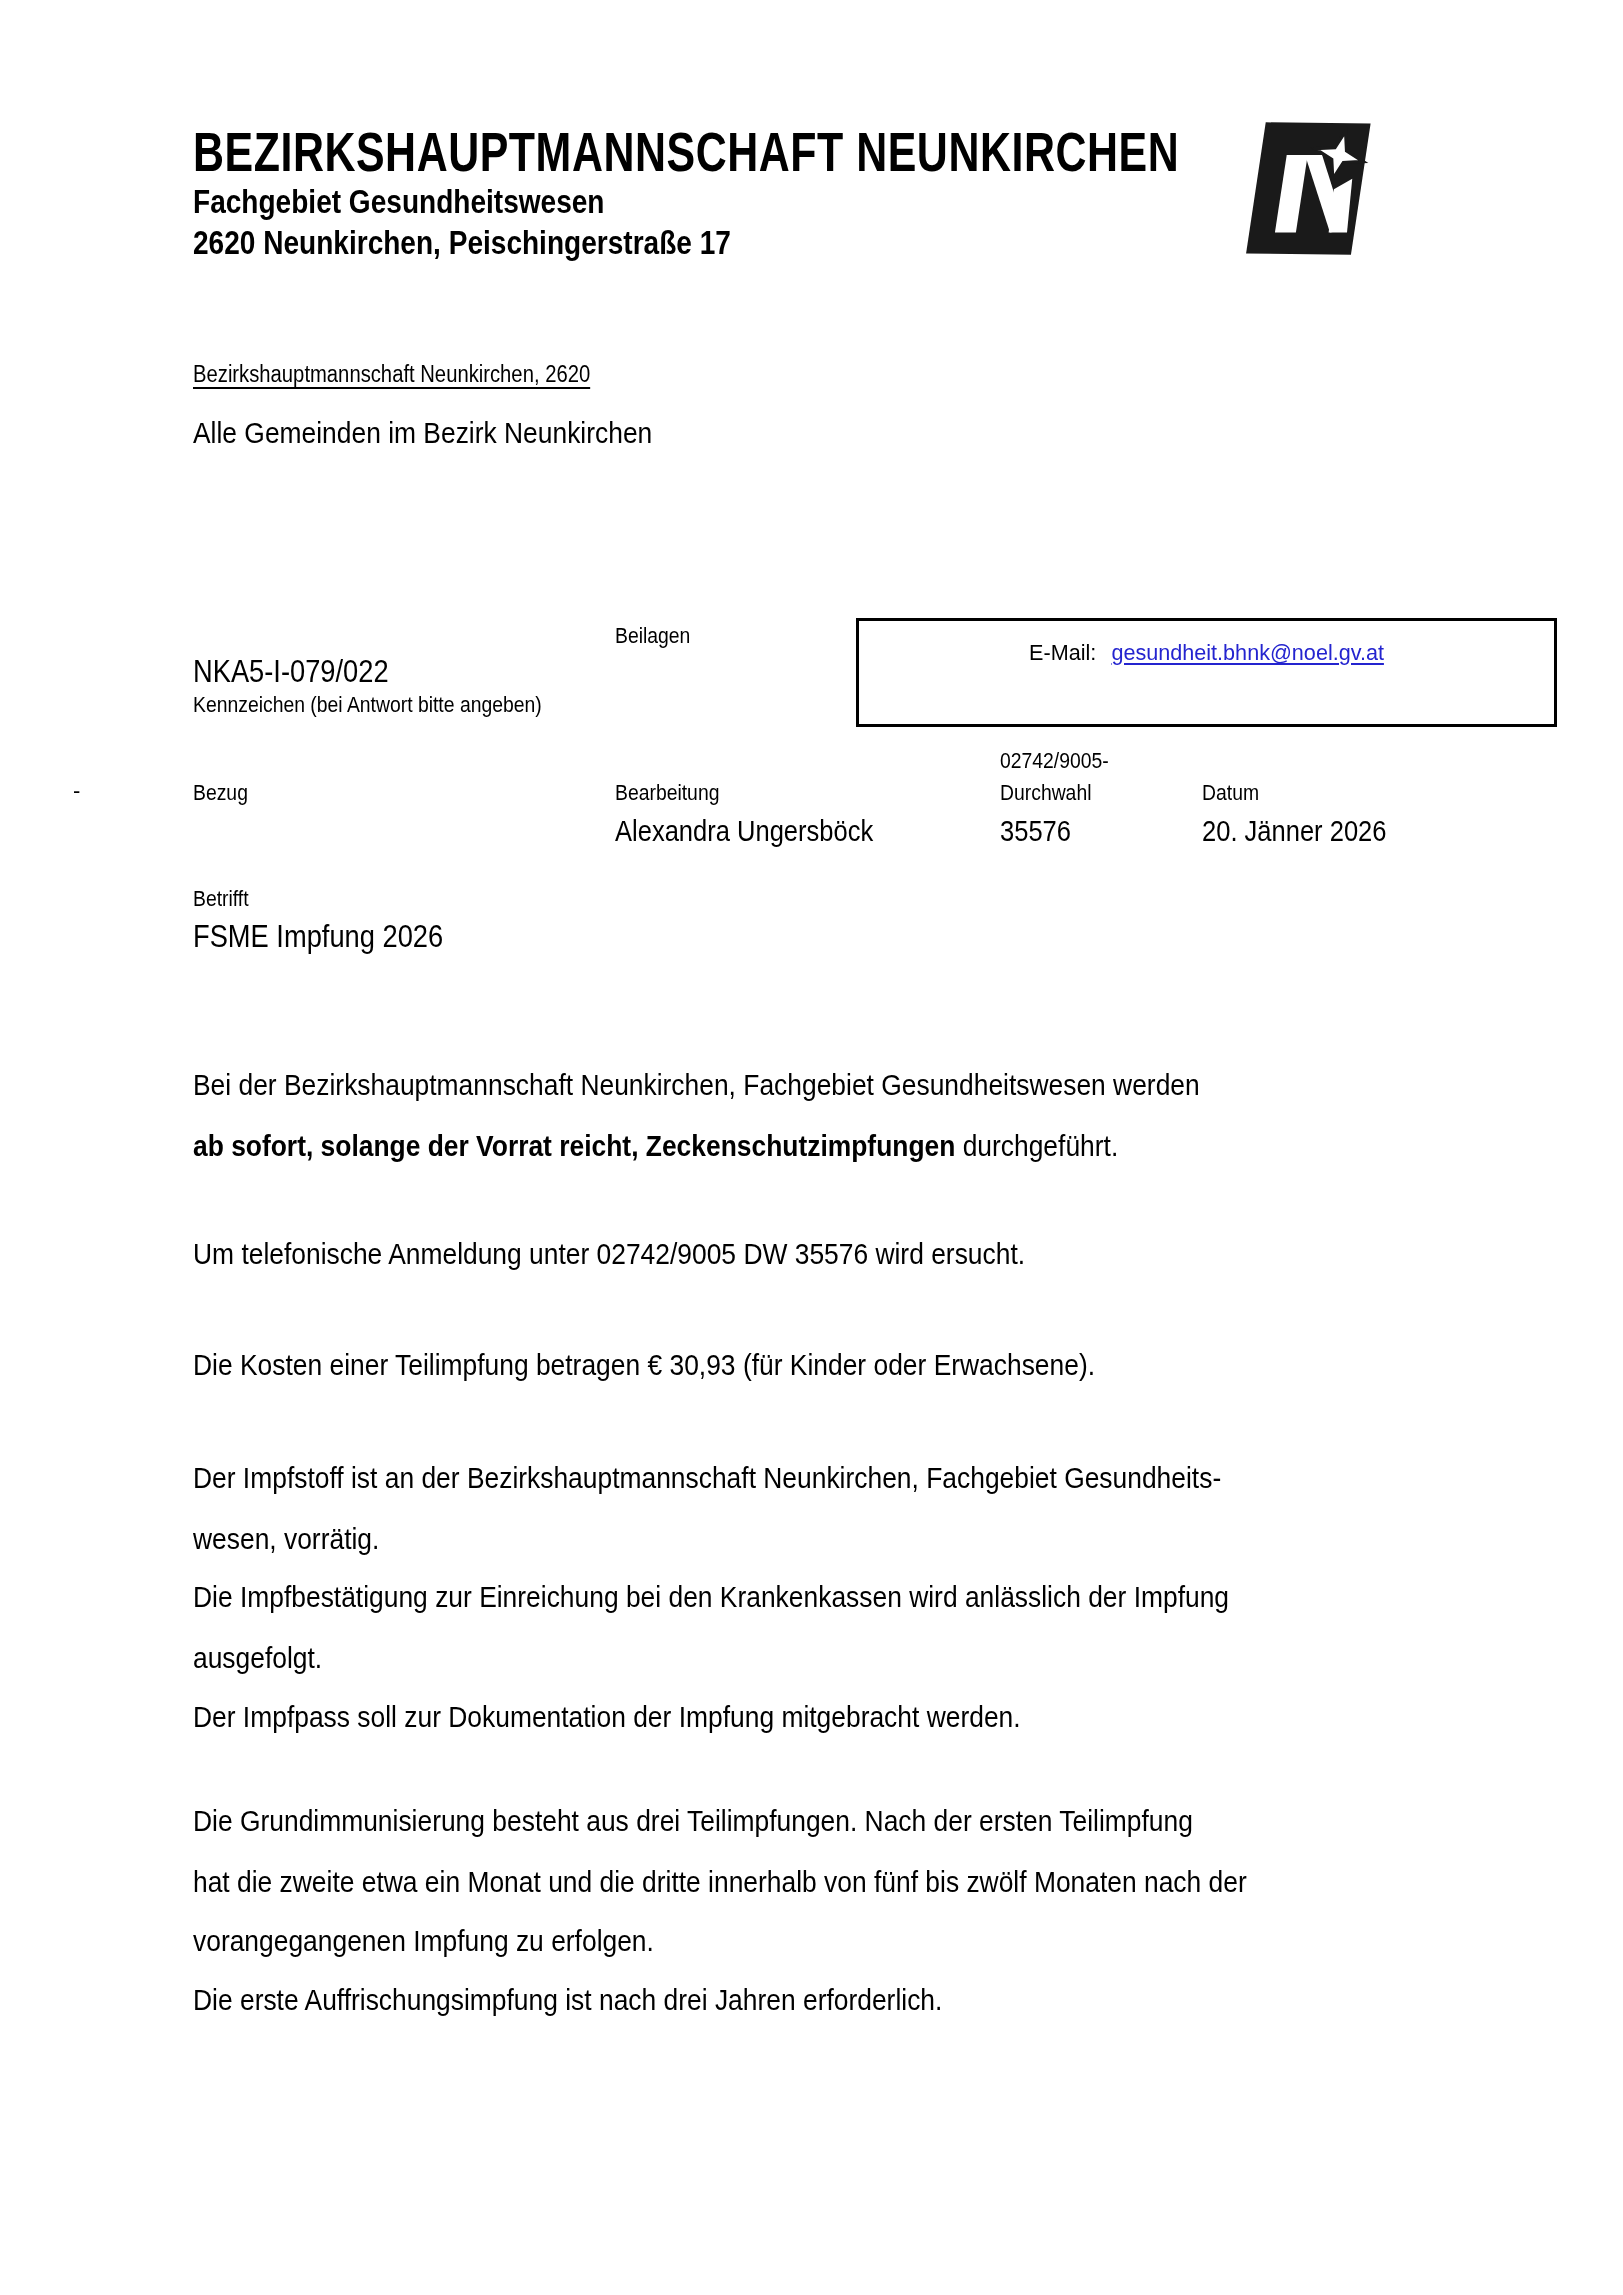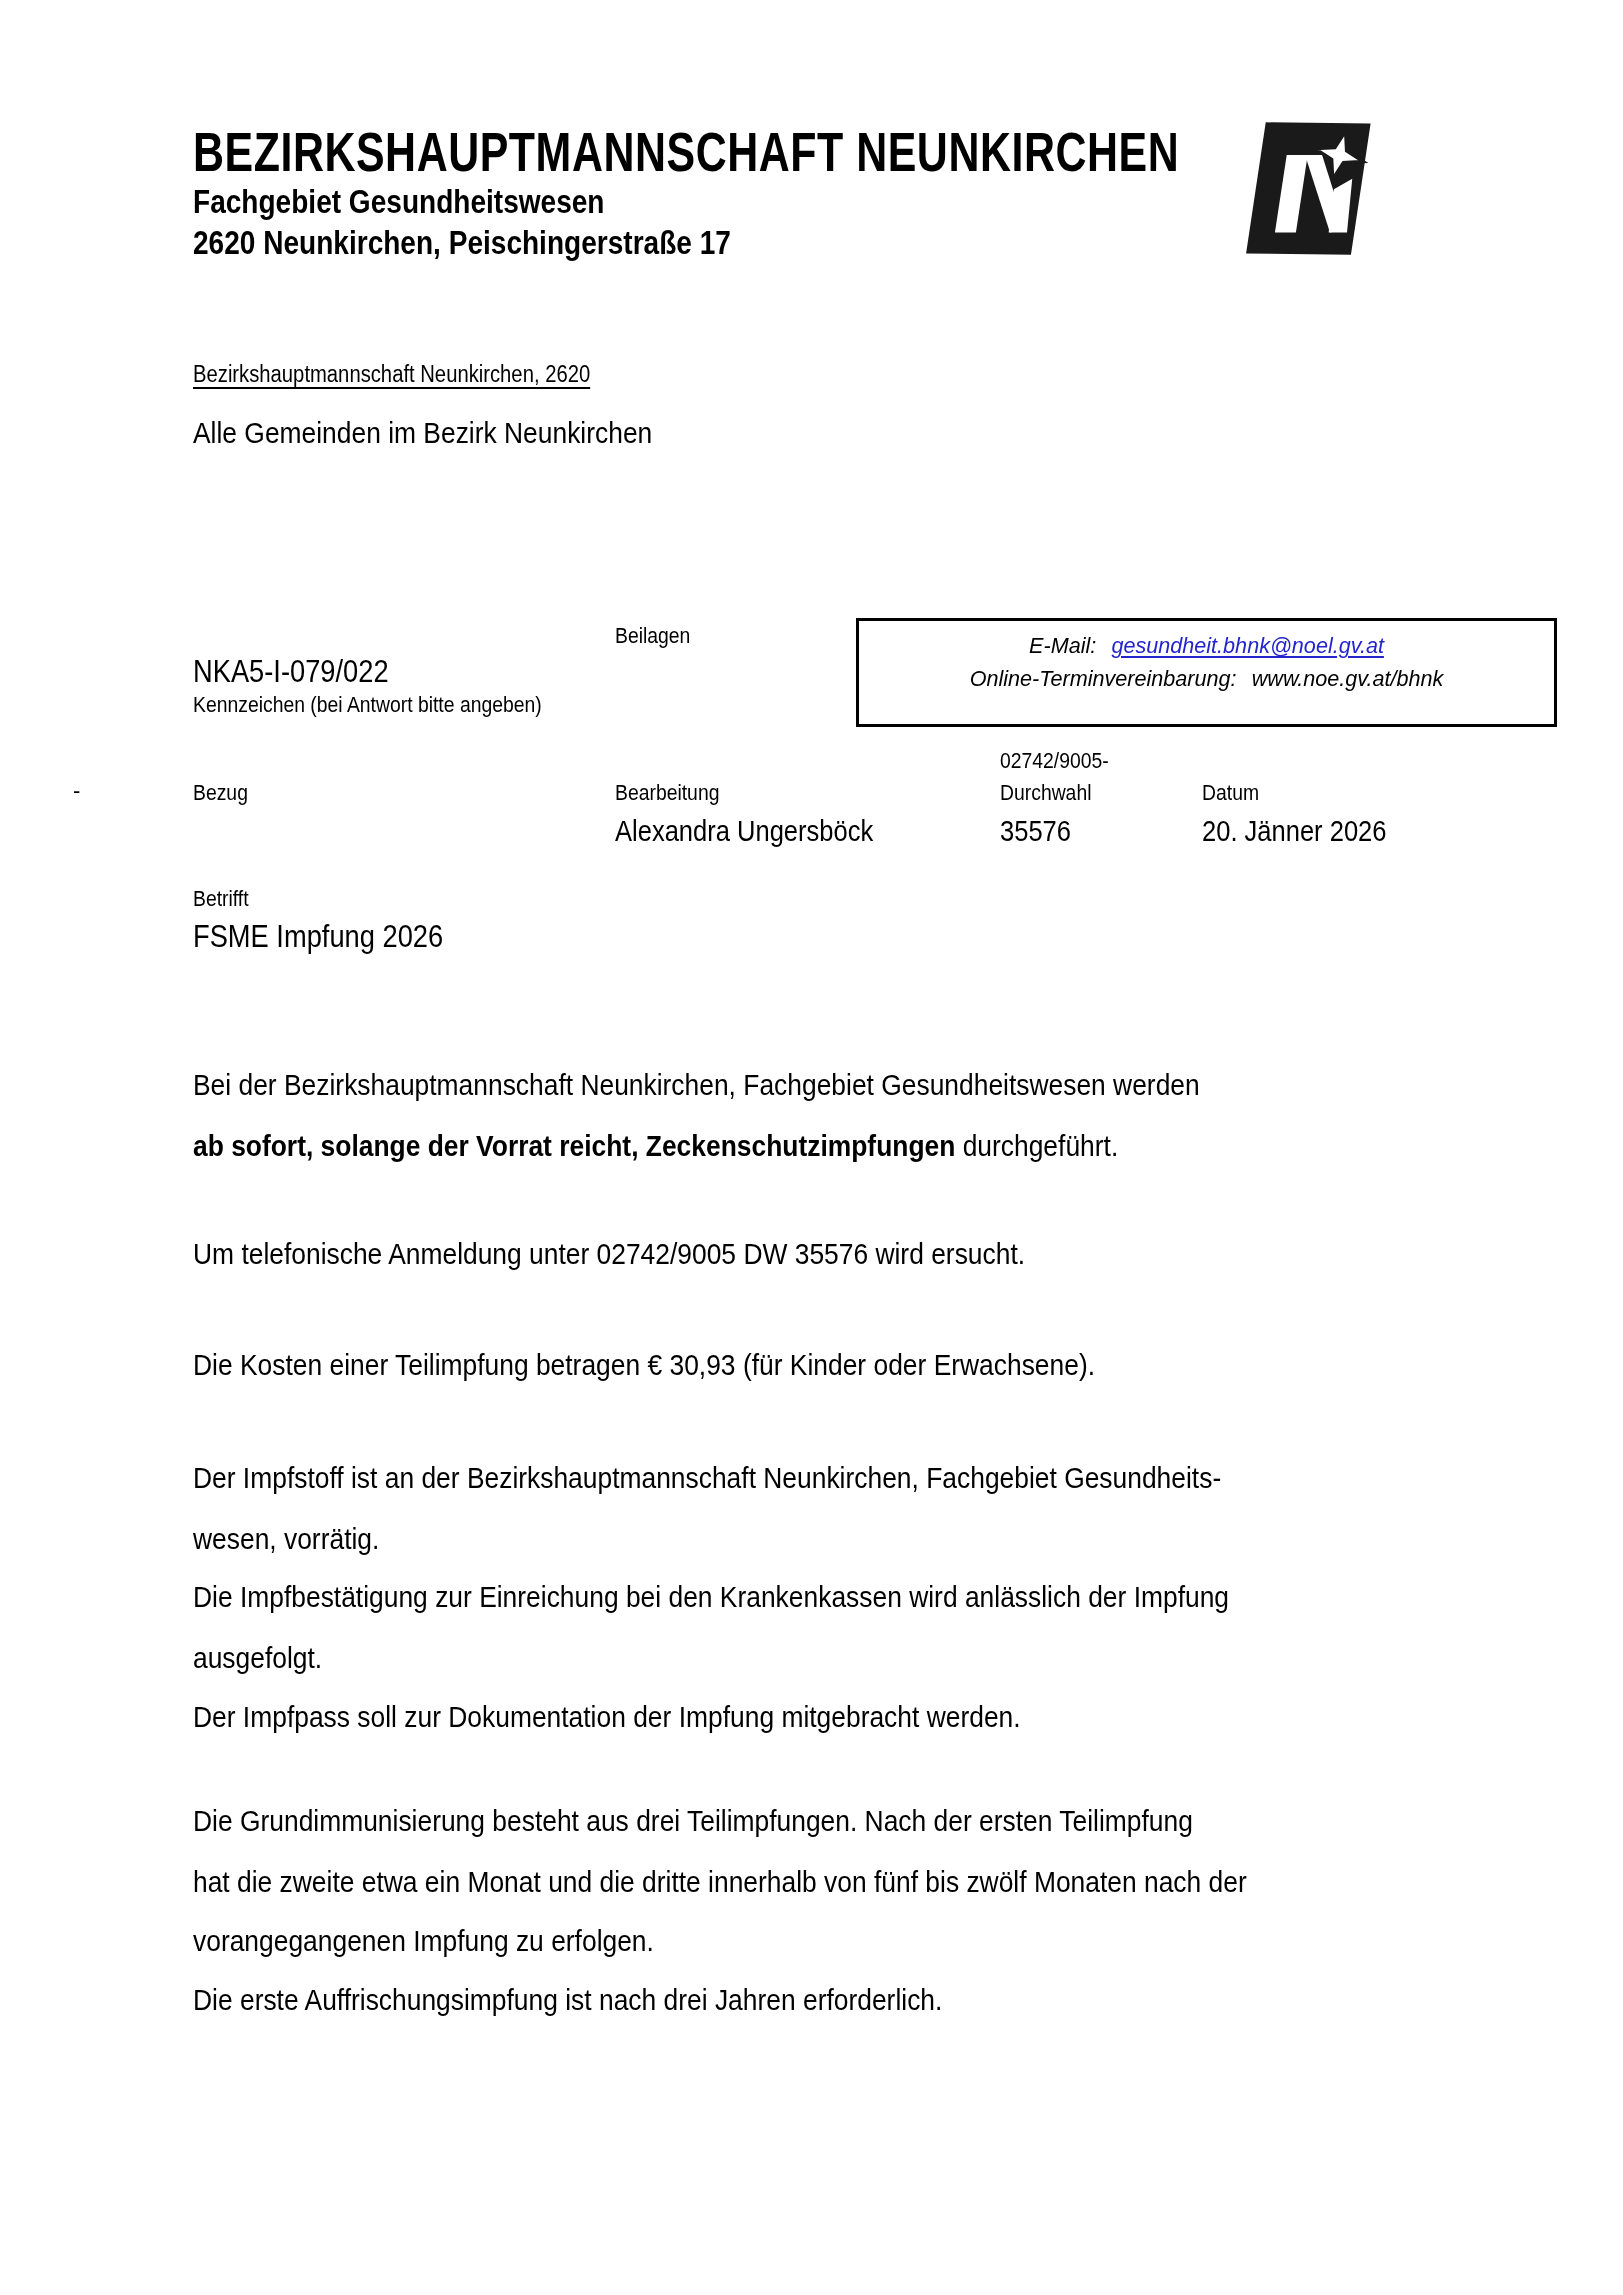--- a/index.html
+++ b/index.html
@@ -34,22 +34,21 @@
     position: absolute;
     left: 856px;
     top: 618px;
     width: 701px;
     height: 109px;
     border: 3.3px solid #000000;
     box-sizing: border-box;
     text-align: center;
     font-size: 21.6px;
     line-height: 33px;
-    padding-top: 8px;
-    font-style: italic;
+    padding-top: 15px;
   }
   .contact-box a {
     color: #2424cf;
     text-decoration: underline;
     text-underline-offset: 3.3px;
   }
   .gap-sm { margin-left: 9.2px; }
   .gap-lg { margin-left: 22px; margin-right: 22px; }
 
   .logo-wrap {
@@ -82,24 +81,20 @@
 <div class="abs sender-line cond" style="left:193px; top:361px;">Bezirkshauptmannschaft Neunkirchen, 2620</div>
 <div class="abs recipient cond" style="left:193px; top:416px;">Alle Gemeinden im Bezirk Neunkirchen</div>
 
 <div class="abs small-label cond" style="left:615px; top:623px;">Beilagen</div>
 
 <div class="contact-box">
   <div>
     <span>E-Mail:</span>
     <span class="gap-sm"></span><a href="#">gesundheit.bhnk@noel.gv.at</a>
   </div>
-  <div>
-    <span>Online-Terminvereinbarung:</span>
-    <span class="gap-sm">www.noe.gv.at/bhnk</span>
-  </div>
 </div>
 
 <div class="abs ref-value cond" style="left:193px; top:654px;">NKA5-I-079/022</div>
 <div class="abs small-label cond" style="left:193px; top:692px;">Kennzeichen (bei Antwort bitte angeben)</div>
 
 <div class="abs small-label" style="left:73px; top:778px;">-</div>
 <div class="abs small-label cond" style="left:193px; top:780px;">Bezug</div>
 <div class="abs small-label cond" style="left:615px; top:780px;">Bearbeitung</div>
 <div class="abs small-label cond" style="left:1000px; top:748px;">02742/9005-</div>
 <div class="abs small-label cond" style="left:1000px; top:780px;">Durchwahl</div>

